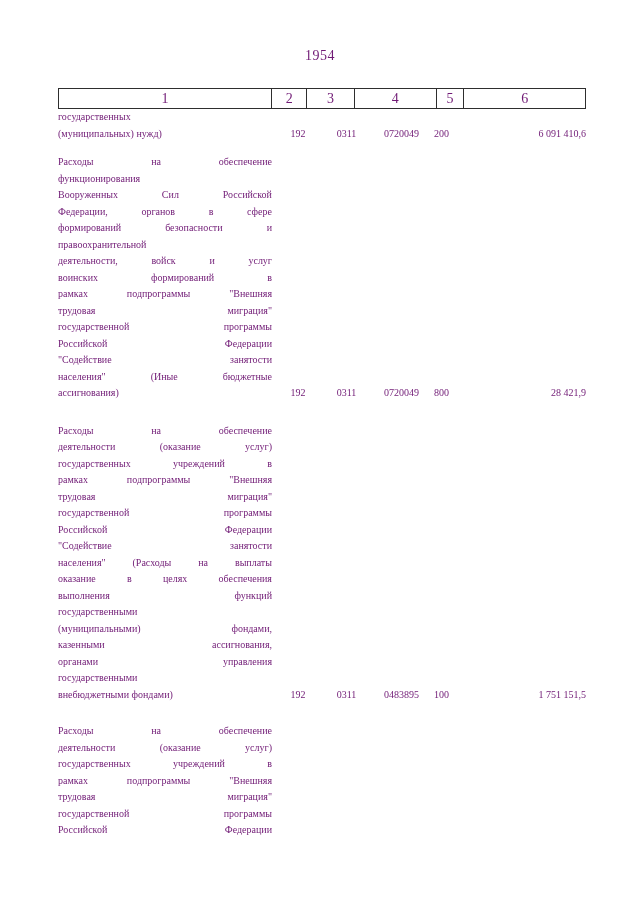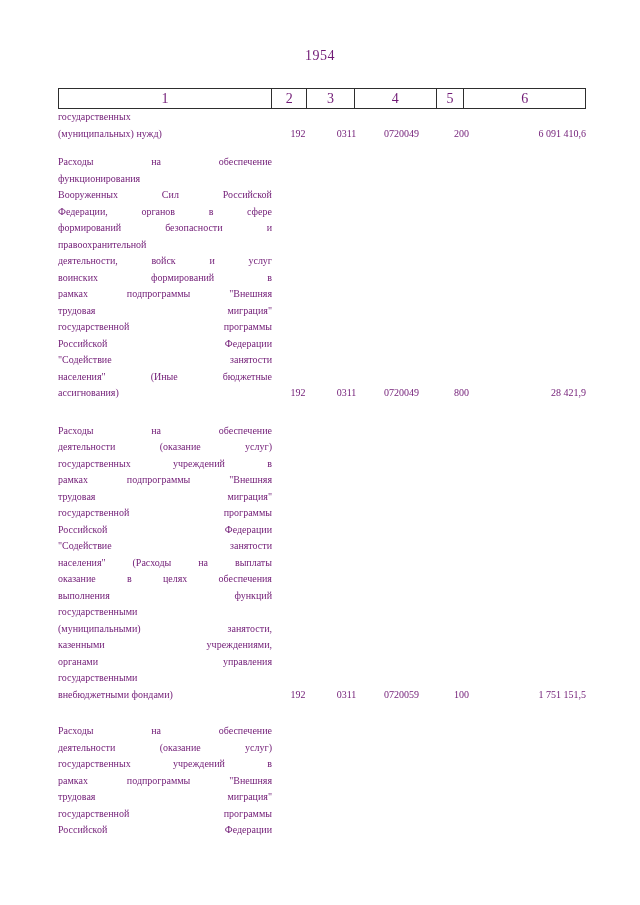--- a/index.html
+++ b/index.html
@@ -67,21 +67,21 @@
   .tcell {
     display: table-cell;
     box-sizing: border-box;
     vertical-align: bottom;
     padding: 0;
   }
   .tcell.desc { width: 214px; vertical-align: top; }
   .tcell.v2 { width: 52px; text-align: center; }
   .tcell.v3 { width: 45px; text-align: center; }
   .tcell.v4 { width: 65px; text-align: center; }
-  .tcell.v5 { width: 35px; text-align: right; }
+  .tcell.v5 { width: 35px; text-align: left; }
   .tcell.v6 { width: 117px; text-align: right; }
   
   .tbody .trow:nth-child(2) .tcell { padding-top: 12px; }
   .tbody .trow:nth-child(3) .tcell { padding-top: 21px; }
   .tbody .trow:nth-child(4) .tcell { padding-top: 20px; }
   
   .line { white-space: nowrap; }
   .line.just {
     display: flex;
     justify-content: space-between;
@@ -236,36 +236,36 @@
               <span>целях</span>
               <span>обеспечения</span>
             </div>
             <div class="line just">
               <span>выполнения</span>
               <span>функций</span>
             </div>
             <div class="line">государственными</div>
             <div class="line just">
               <span>(муниципальными)</span>
-              <span>занятости,</span>
+              <span>фондами,</span>
             </div>
             <div class="line just">
               <span>казенными</span>
-              <span>учреждениями,</span>
+              <span>ассигнования,</span>
             </div>
             <div class="line just">
               <span>органами</span>
               <span>управления</span>
             </div>
             <div class="line">государственными</div>
             <div class="line">внебюджетными фондами)</div>
           </div>
     <div class="tcell v2">192</div>
     <div class="tcell v3">0311</div>
-    <div class="tcell v4">0720059</div>
+    <div class="tcell v4">0483895</div>
     <div class="tcell v5">100</div>
     <div class="tcell v6">1 751 151,5</div>
   </div>
         <div class="trow">
     <div class="tcell desc">
             <div class="line just">
               <span>Расходы</span>
               <span>на</span>
               <span>обеспечение</span>
             </div>

